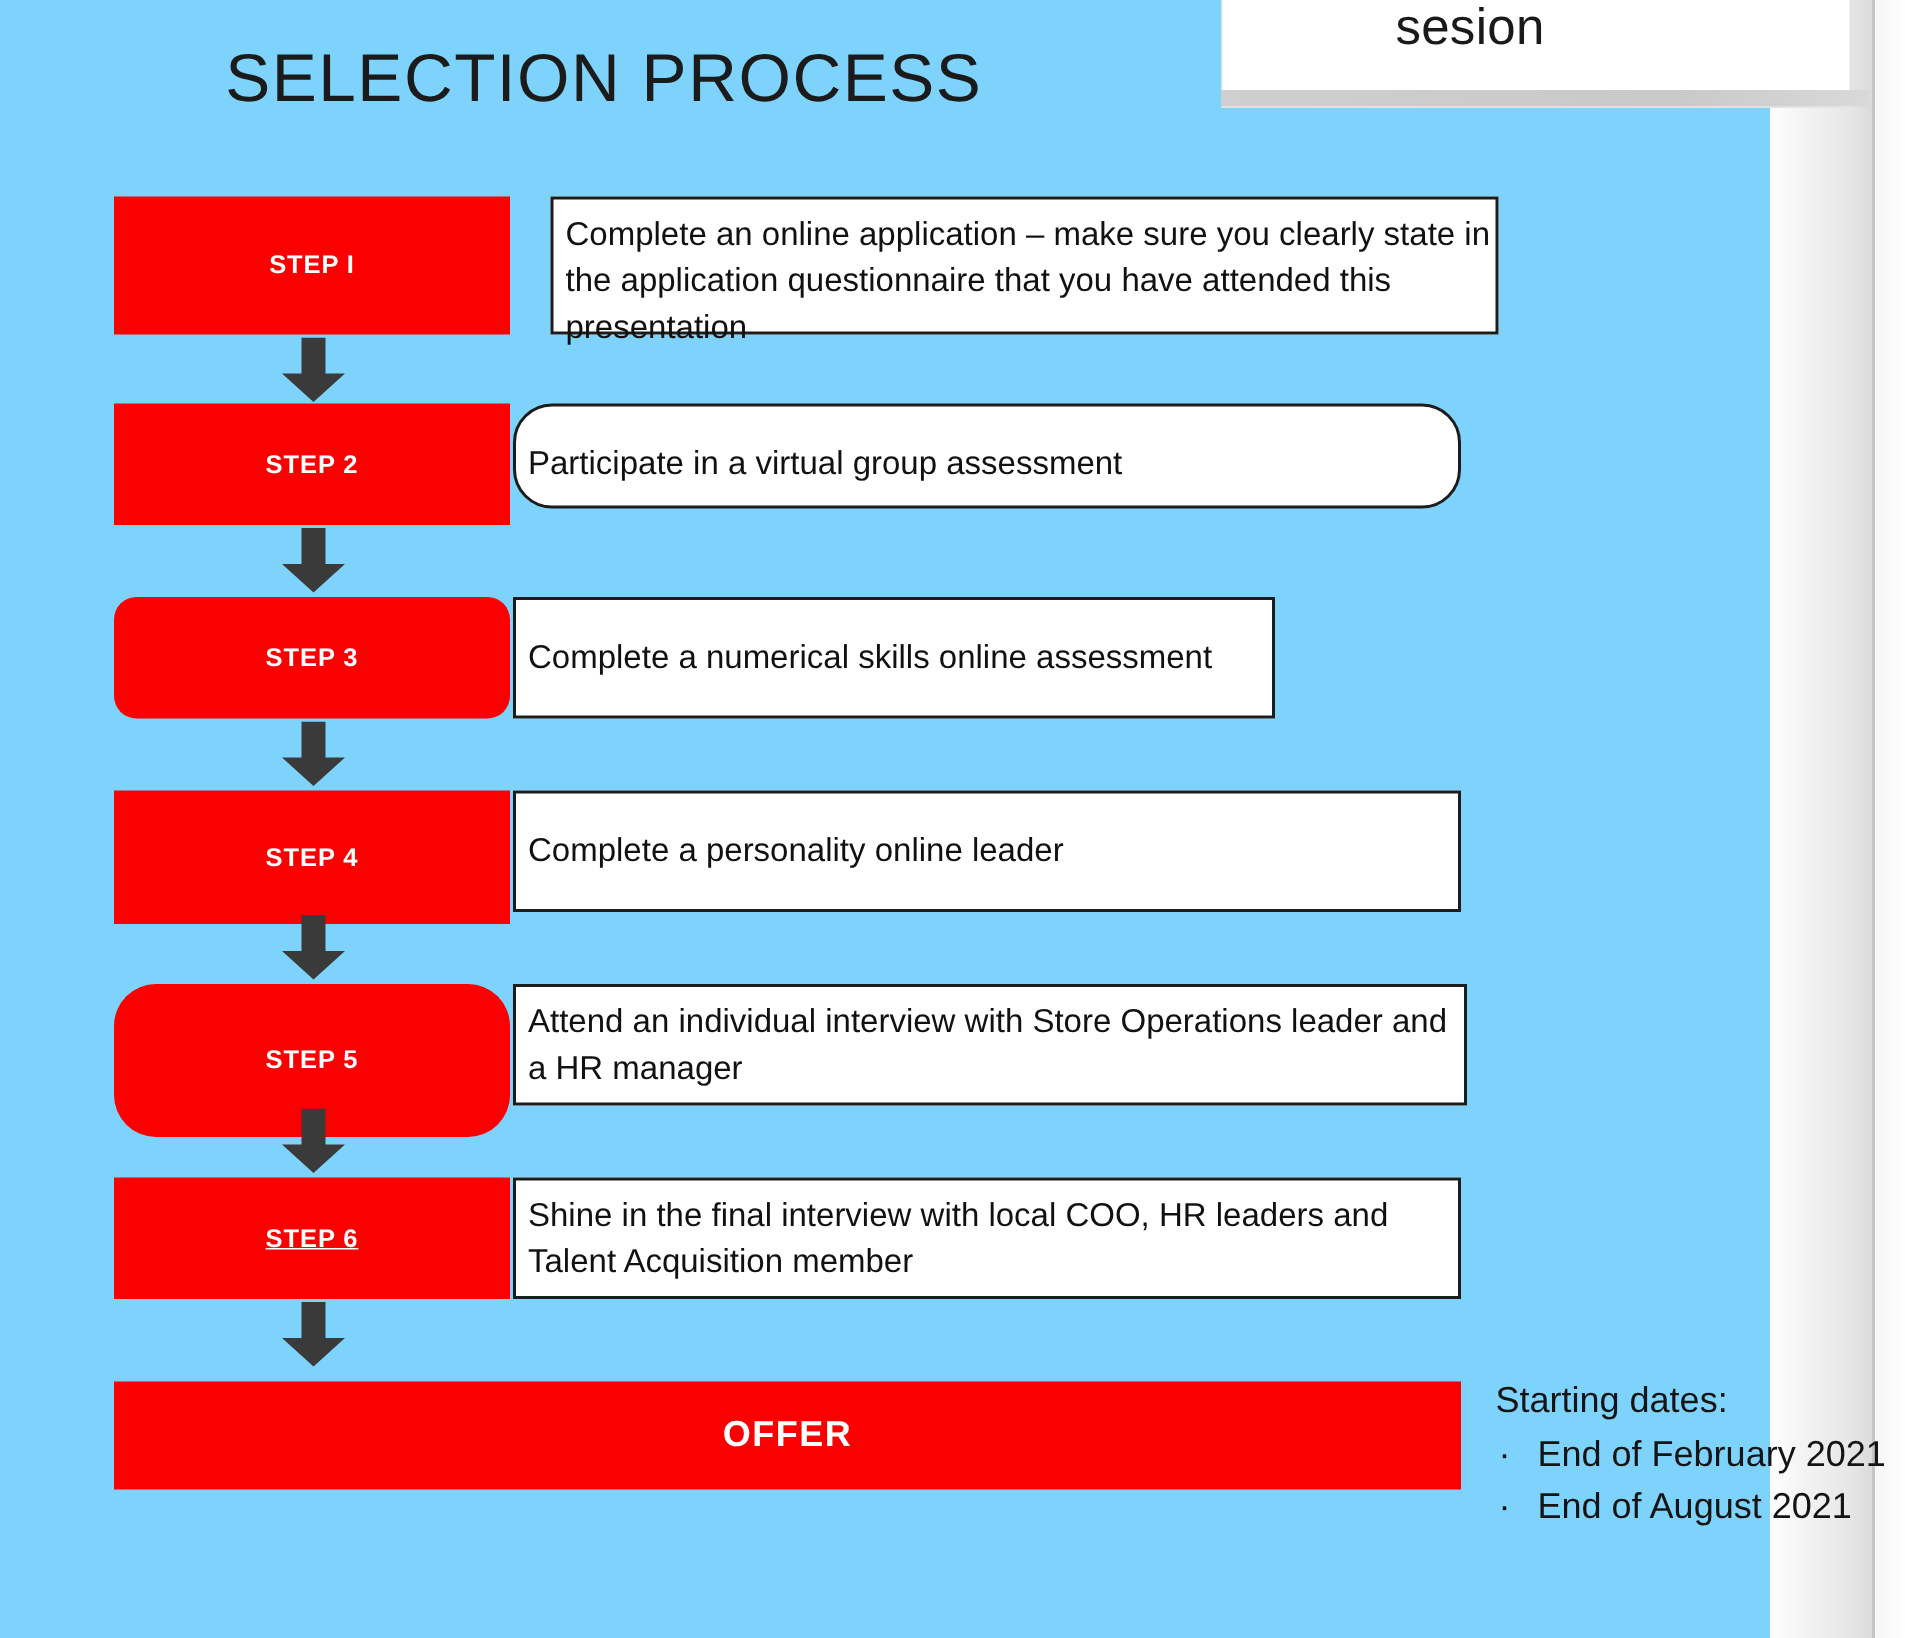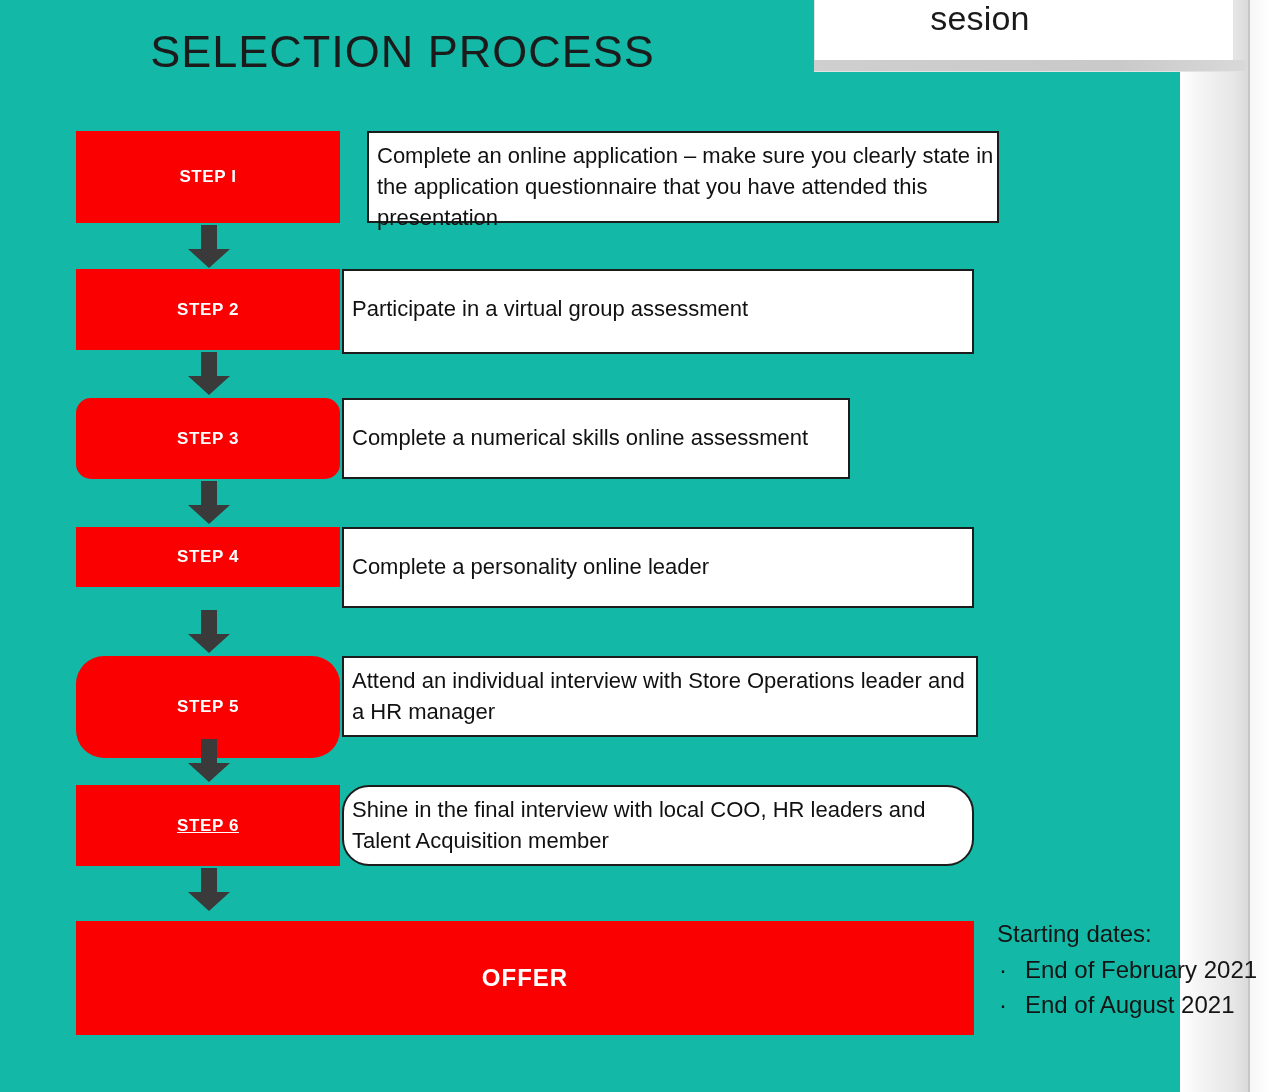--- a/index.html
+++ b/index.html
@@ -10,21 +10,21 @@
   }
   body {
     font-family: "Liberation Sans", sans-serif;
     -webkit-font-smoothing: antialiased;
   }
   #slide {
     position: relative;
     width: 1270px;
     height: 1092px;
     overflow: hidden;
-    background: #14b8a6;
+    background: #7dd3fc;
   }
 
   
   .edge-strip {
     position: absolute;
     top: 0;
     right: 20px;
     width: 70px;
     height: 1092px;
     background: linear-gradient(to right, #ffffff 0%, #f4f4f4 30%, #e7e7e7 75%, #d9d9d9 100%);
@@ -140,21 +140,21 @@
     height: 44px;
   }
   .arrow svg { display: block; }
 
   
   .offer-bar {
     position: absolute;
     left: 76px;
     top: 921px;
     width: 898px;
-    height: 114px;
+    height: 72px;
     background: #fa0000;
     color: #ffffff;
     display: flex;
     align-items: center;
     justify-content: center;
     font-size: 24px;
     font-weight: 700;
     letter-spacing: 1px;
   }
 
@@ -219,42 +219,42 @@
     <div class="arrow" style="top:225px;">
       <svg width="46" height="44" viewBox="0 0 46 44" aria-hidden="true">
         <path d="M15 0 H31 V24 H44 L23 43 L2 24 H15 Z" fill="#3A3A3A"></path>
       </svg>
     </div>
 
     <div class="step-row" style="top:269px;height:81px;width:912px;">
       <div class="step-badge" style="height:81px;">
         <span>STEP 2</span>
       </div>
-      <div class="step-text" style="height:85px;width:632px;padding-top:22px;">Participate in a virtual group assessment</div>
+      <div class="step-text" style="height:70px;width:632px;padding-top:22px;border-radius:26px;">Participate in a virtual group assessment</div>
     </div>
     <div class="arrow" style="top:352px;">
       <svg width="46" height="44" viewBox="0 0 46 44" aria-hidden="true">
         <path d="M15 0 H31 V24 H44 L23 43 L2 24 H15 Z" fill="#3A3A3A"></path>
       </svg>
     </div>
 
     <div class="step-row" style="top:398px;height:81px;width:912px;">
       <div class="step-badge" style="height:81px;border-radius:15px;">
         <span>STEP 3</span>
       </div>
       <div class="step-text" style="height:81px;width:508px;padding-top:22px;">Complete a numerical skills online assessment</div>
     </div>
     <div class="arrow" style="top:481px;">
       <svg width="46" height="44" viewBox="0 0 46 44" aria-hidden="true">
         <path d="M15 0 H31 V24 H44 L23 43 L2 24 H15 Z" fill="#3A3A3A"></path>
       </svg>
     </div>
 
     <div class="step-row" style="top:527px;height:81px;width:912px;">
-      <div class="step-badge" style="height:60px;">
+      <div class="step-badge" style="height:89px;">
         <span>STEP 4</span>
       </div>
       <div class="step-text" style="height:81px;width:632px;padding-top:22px;">Complete a personality online leader</div>
     </div>
     <div class="arrow" style="top:610px;">
       <svg width="46" height="44" viewBox="0 0 46 44" aria-hidden="true">
         <path d="M15 0 H31 V24 H44 L23 43 L2 24 H15 Z" fill="#3A3A3A"></path>
       </svg>
     </div>
 
@@ -267,21 +267,21 @@
     <div class="arrow" style="top:739px;">
       <svg width="46" height="44" viewBox="0 0 46 44" aria-hidden="true">
         <path d="M15 0 H31 V24 H44 L23 43 L2 24 H15 Z" fill="#3A3A3A"></path>
       </svg>
     </div>
 
     <div class="step-row" style="top:785px;height:81px;width:912px;">
       <div class="step-badge" style="height:81px;text-decoration:underline;">
         <span>STEP 6</span>
       </div>
-      <div class="step-text" style="height:81px;width:632px;border-radius:27px;">Shine in the final interview with local COO, HR leaders and Talent Acquisition member</div>
+      <div class="step-text" style="height:81px;width:632px;">Shine in the final interview with local COO, HR leaders and Talent Acquisition member</div>
     </div>
     <div class="arrow" style="top:868px;">
       <svg width="46" height="44" viewBox="0 0 46 44" aria-hidden="true">
         <path d="M15 0 H31 V24 H44 L23 43 L2 24 H15 Z" fill="#3A3A3A"></path>
       </svg>
     </div>
 
     <div class="offer-bar">
       <span>OFFER</span>
     </div>

